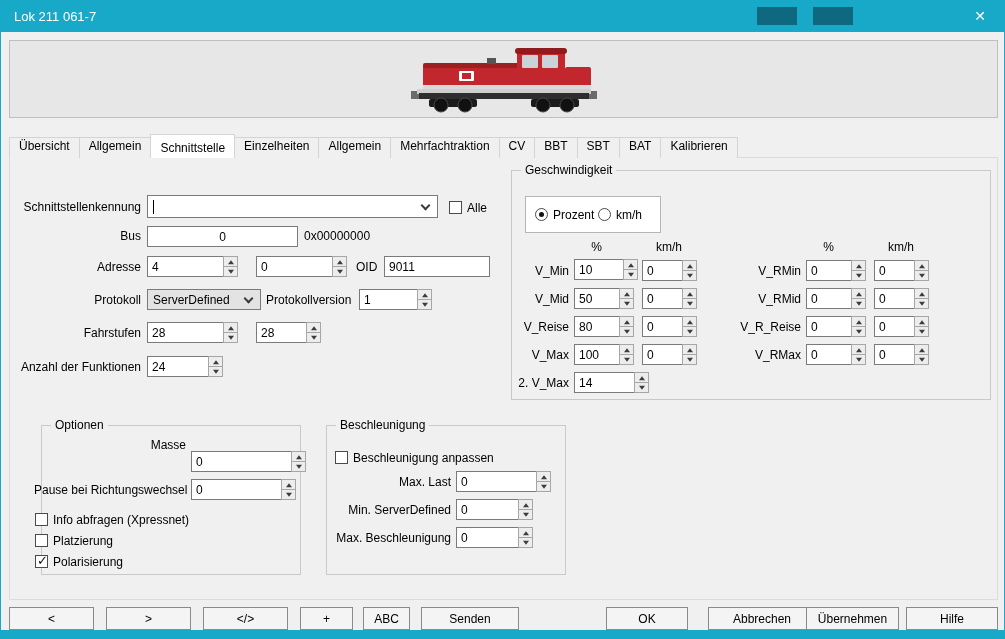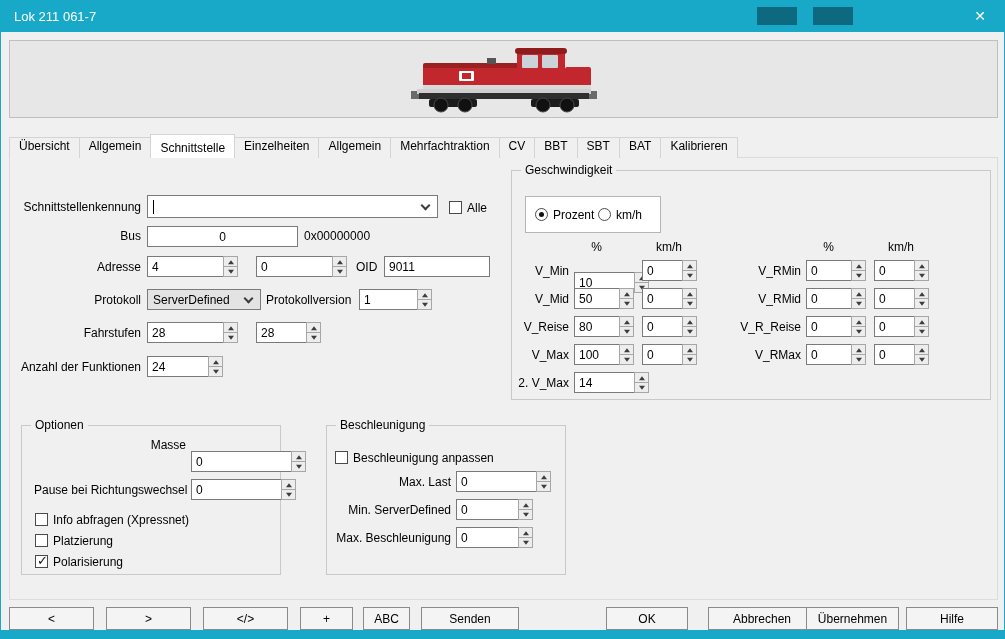--- a/index.html
+++ b/index.html
@@ -206,21 +206,21 @@
     <span class="rdot"></span>
     <span>km/h</span>
   </div>
 
   <div class="lbl" style="left:573px;top:240px;width:45px;text-align:center">%</div>
   <div class="lbl" style="left:645px;top:240px;width:46px;text-align:center">km/h</div>
   <div class="lbl" style="left:805px;top:240px;width:45px;text-align:center">%</div>
   <div class="lbl" style="left:877px;top:240px;width:46px;text-align:center">km/h</div>
 
   <div class="lbl r" style="left:496px;top:264px;width:72px">V_Min</div>
-  <div class="spinfield" style="left:573px;top:272px;width:75px">
+  <div class="spinfield" style="left:573px;top:259px;width:64px">
     <input value="10" style="">
     <span class="spin">
         <span class="up"></span>
         <span class="dn"></span>
       </span>
   </div>
   <div class="spinfield" style="left:641px;top:260px;width:55px">
     <input value="0" style="">
     <span class="spin">
         <span class="up"></span>
@@ -342,21 +342,21 @@
       </span>
   </div>
   <div class="spinfield" style="left:873px;top:344px;width:55px">
     <input value="0" style="">
     <span class="spin">
         <span class="up"></span>
         <span class="dn"></span>
       </span>
   </div>
 
-  <div class="group" style="left:20px;top:425px;width:260px;height:150px">
+  <div class="group" style="left:40px;top:425px;width:260px;height:150px">
     <span class="gtitle">Optionen</span>
   </div>
   <div class="lbl r" style="left:85px;top:438px;width:100px">Masse</div>
   <div class="spinfield" style="left:190px;top:451px;width:115px">
     <input value="0" style="">
     <span class="spin">
         <span class="up"></span>
         <span class="dn"></span>
       </span>
   </div>

